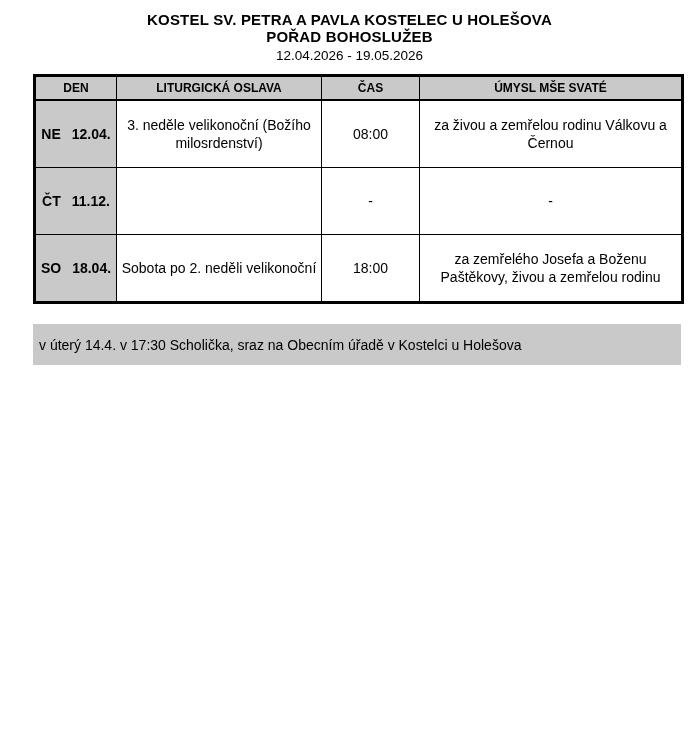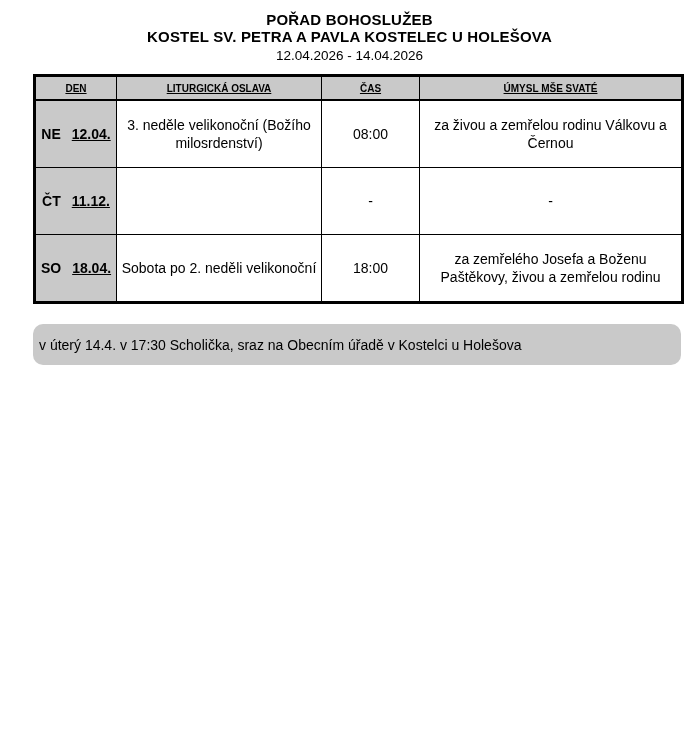--- a/index.html
+++ b/index.html
@@ -35,68 +35,65 @@
     border: 3px solid #000000;
   }
   col.c-den { width: 82px; }
   col.c-lit { width: 205px; }
   col.c-cas { width: 98px; }
   col.c-umysl { width: 263px; }
   table.schedule th {
     background: #c9c9c9;
     border: 1px solid #000000;
     border-bottom: 2px solid #000000;
-    font-size: 10px;
+    font-size: 12px;
     font-weight: bold;
     height: 20px;
     padding: 1px 2px;
     text-align: center;
-    text-decoration: underline;
   }
   table.schedule td {
     border: 1px solid #000000;
     font-size: 14px;
     text-align: center;
     vertical-align: middle;
     height: 64px;
     padding: 1px 2px;
     line-height: 18px;
   }
   td.day-cell {
     background: #c9c9c9;
     font-weight: bold;
     text-align: left;
     padding-left: 6px;
     border-right: 2px solid #000000;
     white-space: nowrap;
   }
   td.day-cell .date-part {
     margin-left: 11px;
-    text-decoration: underline;
   }
   .footer-note {
     margin: 20px 0 0 33px;
     width: 636px;
     background: #c9c9c9;
     min-height: 41px;
     display: flex;
     align-items: center;
     padding-left: 6px;
     padding-right: 6px;
     font-size: 14px;
-    border-radius: 10px;
   }
 </style>
 </head>
 <body>
 
 <div class="titles">
+  <div class="title-line">KOSTEL SV. PETRA A PAVLA KOSTELEC U HOLEŠOVA</div>
   <div class="title-line">POŘAD BOHOSLUŽEB</div>
-  <div class="title-line">KOSTEL SV. PETRA A PAVLA KOSTELEC U HOLEŠOVA</div>
-  <div class="date-line">12.04.2026 - 14.04.2026</div>
+  <div class="date-line">12.04.2026 - 19.05.2026</div>
 </div>
 
 <table class="schedule">
   <colgroup>
     <col class="c-den">
       <col class="c-lit">
       <col class="c-cas">
       <col class="c-umysl">
   </colgroup>
   <thead>

